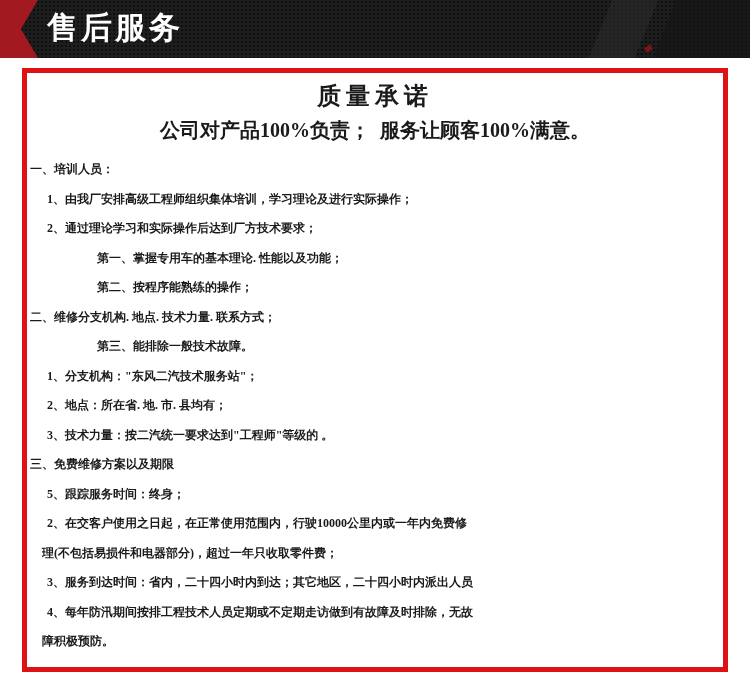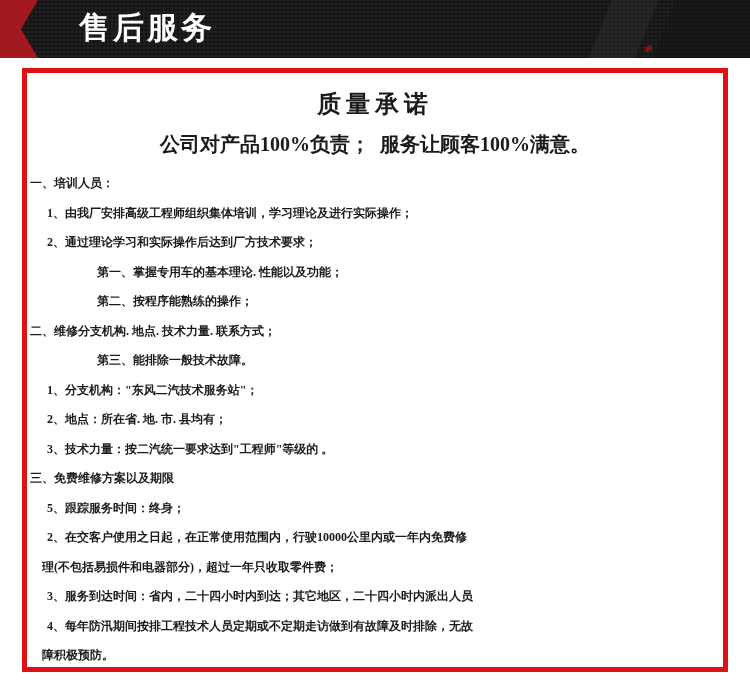--- a/index.html
+++ b/index.html
@@ -47,45 +47,44 @@
   }
   .banner-title {
     position:absolute; left:47px; top:50%;
     transform:translateY(-52%);
     color:#ffffff;
     font-family:Liberation Mono, monospace;
     font-weight:bold;
     font-size:31px;
     letter-spacing:3px;
     white-space:pre;
-    margin-left:32px;
   }
 
   
   .panel {
     position:absolute; left:22px; top:68px;
     width:706px; height:604px;
     box-sizing:border-box;
     border:5px solid #de1114;
     background:#ffffff;
     overflow:hidden;
   }
   .panel-title {
     text-align:center;
     font-size:24px;
     font-weight:bold;
-    margin-top:15px;
+    margin-top:7px;
     letter-spacing:5px;
     white-space:pre;
   }
   .panel-subtitle {
     text-align:center;
     font-size:20px;
     font-weight:bold;
-    margin-top:11px;
+    margin-top:5px;
     white-space:pre;
   }
   .lines { margin-top:11px; }
   .ln {
     white-space:pre;
     overflow:hidden;
     height:29.5px;
     line-height:29.5px;
     font-size:12px;
     font-weight:bold;

